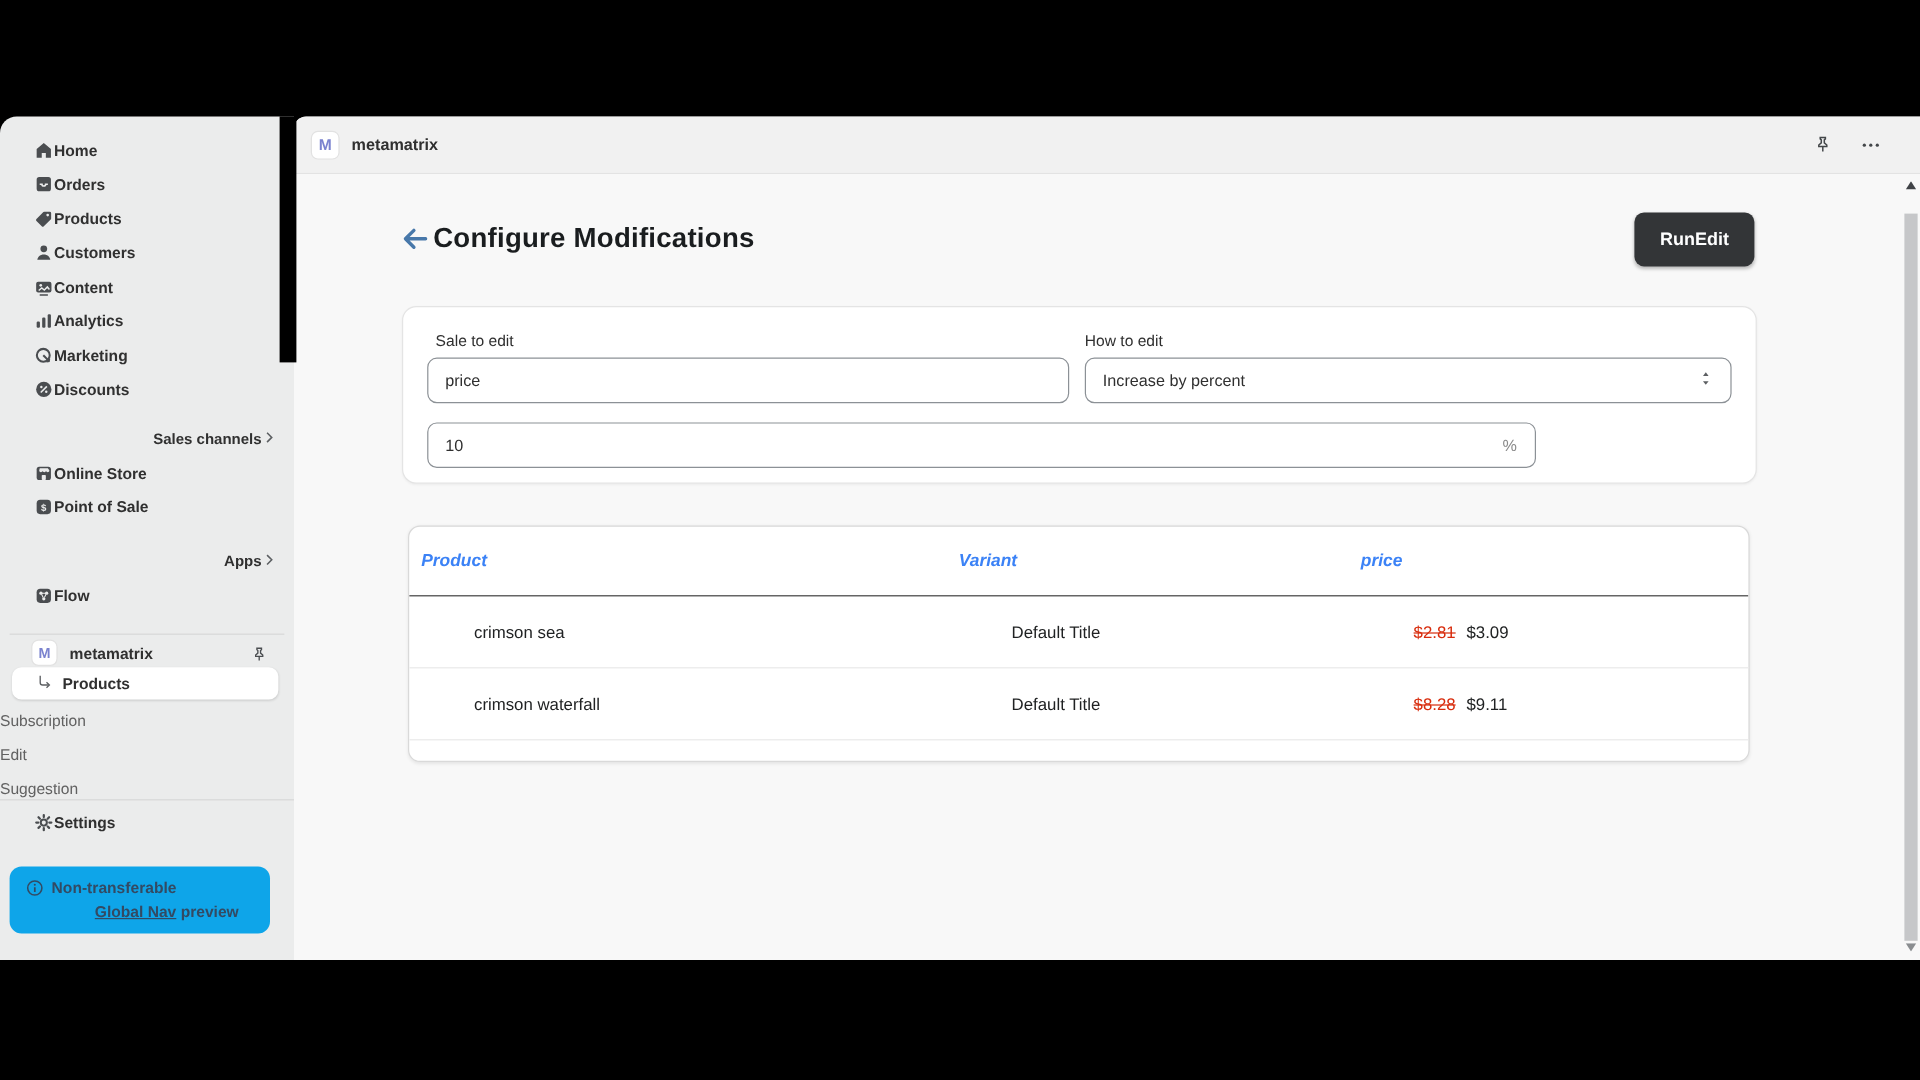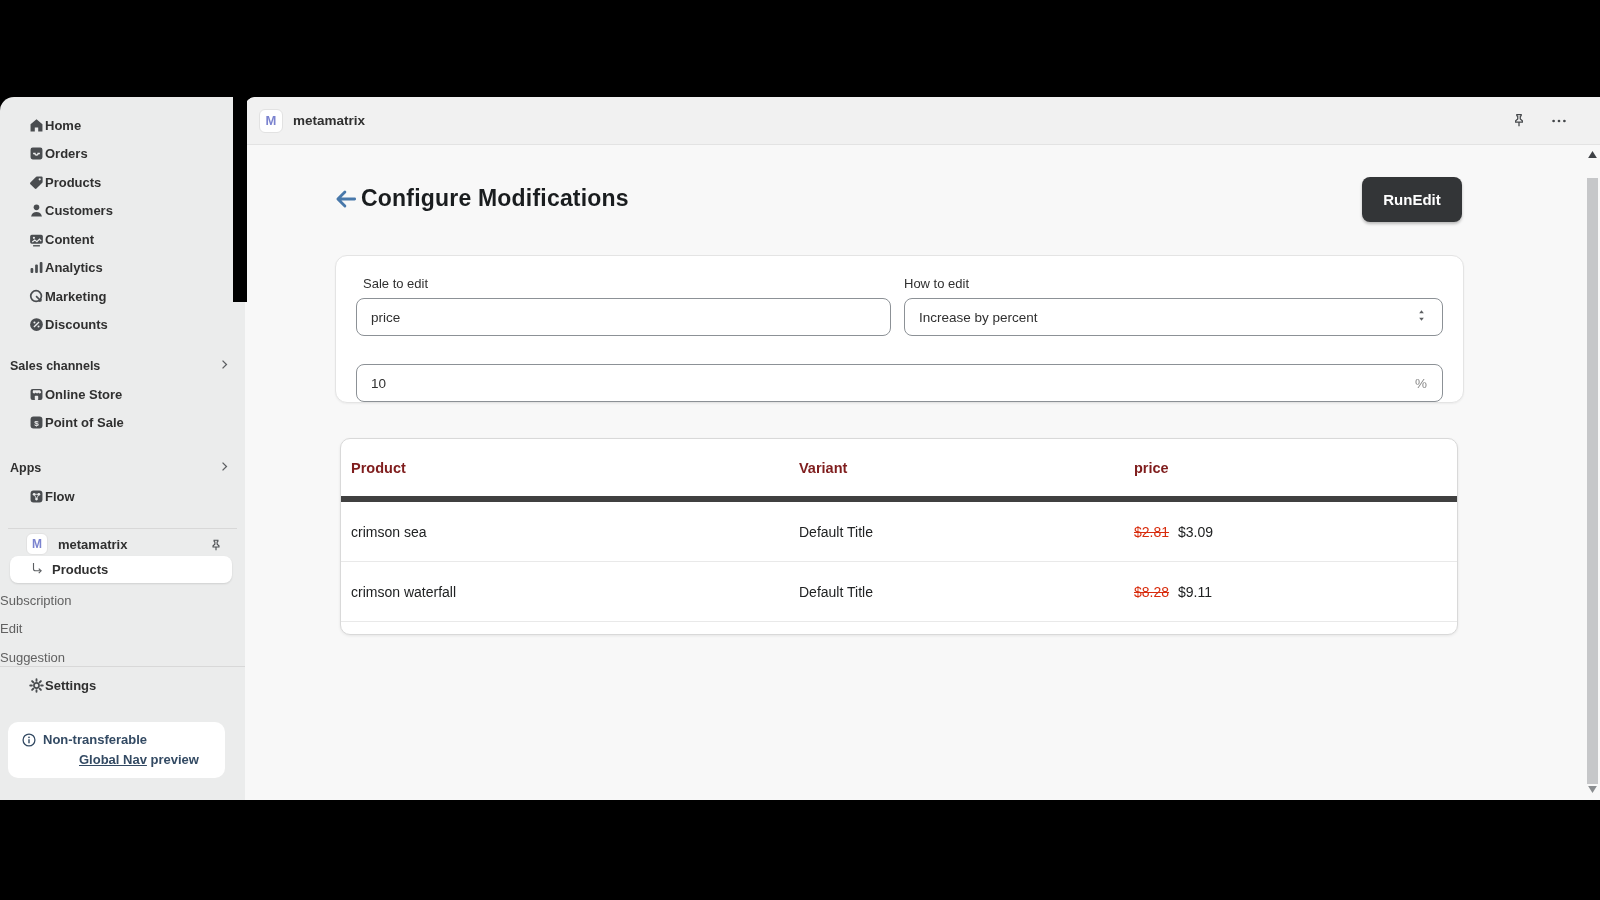--- a/index.html
+++ b/index.html
@@ -5,35 +5,35 @@
   html,body{margin:0;padding:0;background:#000;}
   .screen{position:relative;width:1600px;height:900px;background:#000;overflow:hidden;
           font-family:"Liberation Sans","DejaVu Sans",sans-serif;-webkit-font-smoothing:antialiased;}
   .abs{position:absolute;}
 
   
   .sidebar{position:absolute;left:0;top:97px;width:245px;height:703px;background:#ebecec;border-top-left-radius:14px;}
   .s-item{position:absolute;left:0;width:245px;height:28.5px;display:flex;align-items:center;
           padding-left:28px;box-sizing:border-box;font-size:13px;font-weight:600;color:#303030;cursor:pointer;}
   .s-item .ic{width:17px;height:17px;display:flex;align-items:center;justify-content:center;flex:none;}
-  .section-row{position:absolute;left:0;width:245px;height:24px;display:flex;align-items:center;justify-content:space-between;
+  .section-row{position:absolute;left:0;width:245px;height:24px;display:flex;align-items:center;justify-content:flex-end;
                padding:0 14px 0 10px;box-sizing:border-box;font-size:12.5px;font-weight:700;color:#303030;cursor:pointer;}
   .sub-item{position:absolute;left:0;width:245px;height:28.5px;display:flex;align-items:center;
             box-sizing:border-box;font-size:13px;font-weight:400;color:#616161;cursor:pointer;}
   .divider{position:absolute;height:1px;background:#d8d8d8;}
   .mm-row{position:absolute;left:0;width:245px;height:26px;display:flex;align-items:center;gap:10px;
           padding-left:26px;box-sizing:border-box;font-size:13px;font-weight:600;color:#303030;cursor:pointer;}
   .mm-pin{position:absolute;right:18px;top:3px;}
   .pill{position:absolute;left:10px;width:222px;height:27px;background:#fff;border-radius:8px;
         box-shadow:0 1px 2px rgba(0,0,0,.12);display:flex;align-items:center;cursor:pointer;}
   .pill .arrow{position:absolute;left:20px;top:5px;}
   .pill .lbl{position:absolute;left:42px;font-size:13px;font-weight:700;color:#303030;}
   .logo-box{width:20px;height:20px;background:#fff;border-radius:6px;border:1px solid #e2e2e2;
             display:flex;align-items:center;justify-content:center;font-weight:800;color:#7b83cf;font-size:12px;flex:none;}
-  .banner{position:absolute;left:8px;top:625px;width:217px;height:56px;background:#ffffff;border-radius:10px;}
+  .banner{position:absolute;left:8px;top:625px;width:217px;height:56px;background:#0ea5e9;border-radius:10px;}
   .banner .txt{position:absolute;left:35px;top:8px;font-size:13px;font-weight:600;color:#334a63;line-height:20px;}
   .banner a{color:#334a63;text-decoration:underline;cursor:pointer;margin-left:36px;}
 
   
   .main{position:absolute;left:245px;top:97px;width:1355px;height:703px;background:#f8f8f8;border-top-left-radius:10px;overflow:hidden;}
   .app-header{position:absolute;left:0;top:0;width:100%;height:48px;background:#f1f1f1;border-bottom:1px solid #e3e3e3;
               border-top-left-radius:10px;display:flex;align-items:center;box-sizing:border-box;padding:0 14px;}
   .app-header .title{margin-left:10px;font-size:13.5px;font-weight:600;color:#303030;}
   .hdr-actions{position:absolute;right:30px;top:0;height:48px;display:flex;align-items:center;gap:18px;}
   .icon-btn{width:22px;height:22px;display:flex;align-items:center;justify-content:center;cursor:pointer;}
@@ -44,29 +44,29 @@
   .run-btn{position:absolute;left:1117px;top:32px;width:100px;height:45px;background:#333537;color:#fff;
            border:none;border-radius:8px;font-size:15px;font-weight:600;cursor:pointer;
            font-family:"Liberation Sans","DejaVu Sans",sans-serif;box-shadow:0 2px 3px rgba(0,0,0,.25);}
 
   .card{position:absolute;background:#fff;border-radius:12px;}
   .card1{left:90px;top:110px;width:1127px;height:146px;border:1px solid #e4e4e4;box-shadow:0 1px 2px rgba(0,0,0,.05);}
   .f-label{position:absolute;font-size:13px;color:#303030;}
   .inp{position:absolute;box-sizing:border-box;border:1px solid #8c9196;border-radius:8px;background:#fff;
        font-size:13.5px;color:#303030;padding:0 14px;font-family:"Liberation Sans","DejaVu Sans",sans-serif;}
   .sel{display:flex;align-items:center;justify-content:space-between;cursor:pointer;}
-  .amt-wrap{position:absolute;left:20px;top:108px;width:1087px;height:38px;}
+  .amt-wrap{position:absolute;left:20px;top:96px;width:924px;height:38px;}
   .amt-wrap input{width:100%;height:100%;}
   .suffix{position:absolute;right:16px;top:50%;transform:translateY(-50%);color:#8a8a8a;font-size:13.5px;}
 
   .card2{left:95px;top:293px;width:1116px;height:195px;border:1px solid #d9d9d9;border-radius:10px;
          box-shadow:0 1px 3px rgba(0,0,0,.08);overflow:hidden;}
   .t-row{display:grid;grid-template-columns:458px 335px 1fr;align-items:center;}
-  .t-head{height:57px;border-bottom:6px solid #404040;font-size:14.5px;font-weight:700;color:#7f1d1d;}
-  .t-body-row{height:59px;border-bottom:1px solid #e9e9e9;font-size:14px;color:#202223;}
+  .t-head{height:57px;border-bottom:1px solid #404040;font-size:14.5px;font-weight:700;color:#3b82f6;font-style:italic;}
+  .t-body-row{height:59px;border-bottom:1px solid #e9e9e9;font-size:14px;color:#202223;padding-left:44px;}
   .t-cell{padding-left:10px;}
   .old-price{color:#d82c0d;text-decoration:line-through;margin-right:9px;}
 
   
   .scrollbar{position:absolute;right:0;top:48px;width:15px;height:655px;background:#f8f8f8;}
   .sb-thumb{position:absolute;left:2px;top:33px;width:11px;height:606px;background:#c6c7c9;cursor:pointer;}
   .sb-arrow{position:absolute;left:0;width:15px;height:14px;display:flex;align-items:center;justify-content:center;cursor:pointer;}
 
   .panel-gap{position:absolute;left:233px;top:97px;width:14px;height:205px;background:#000;}
 </style>

